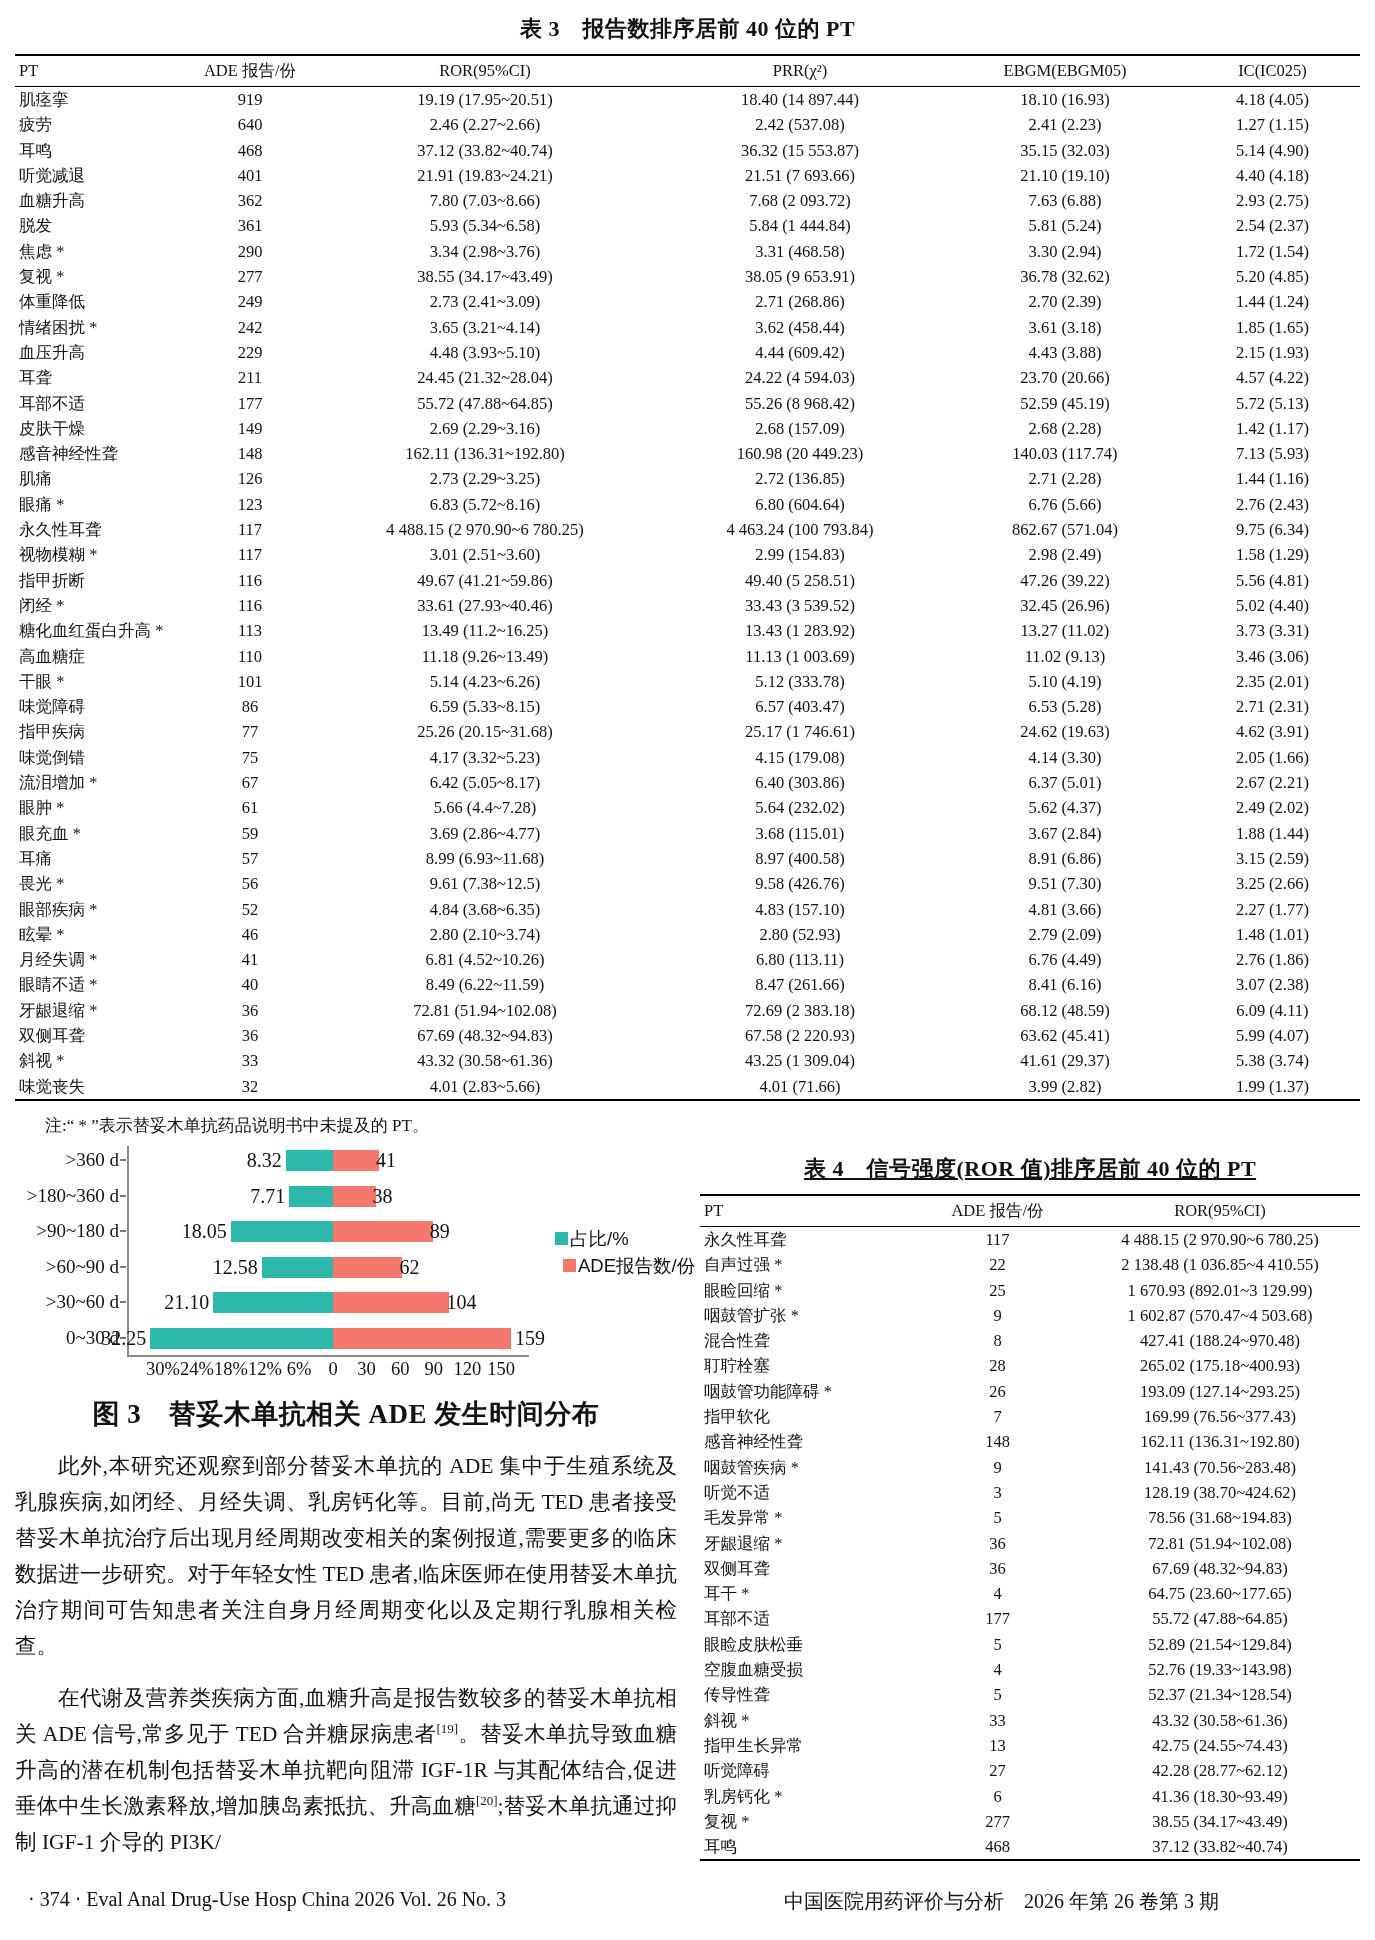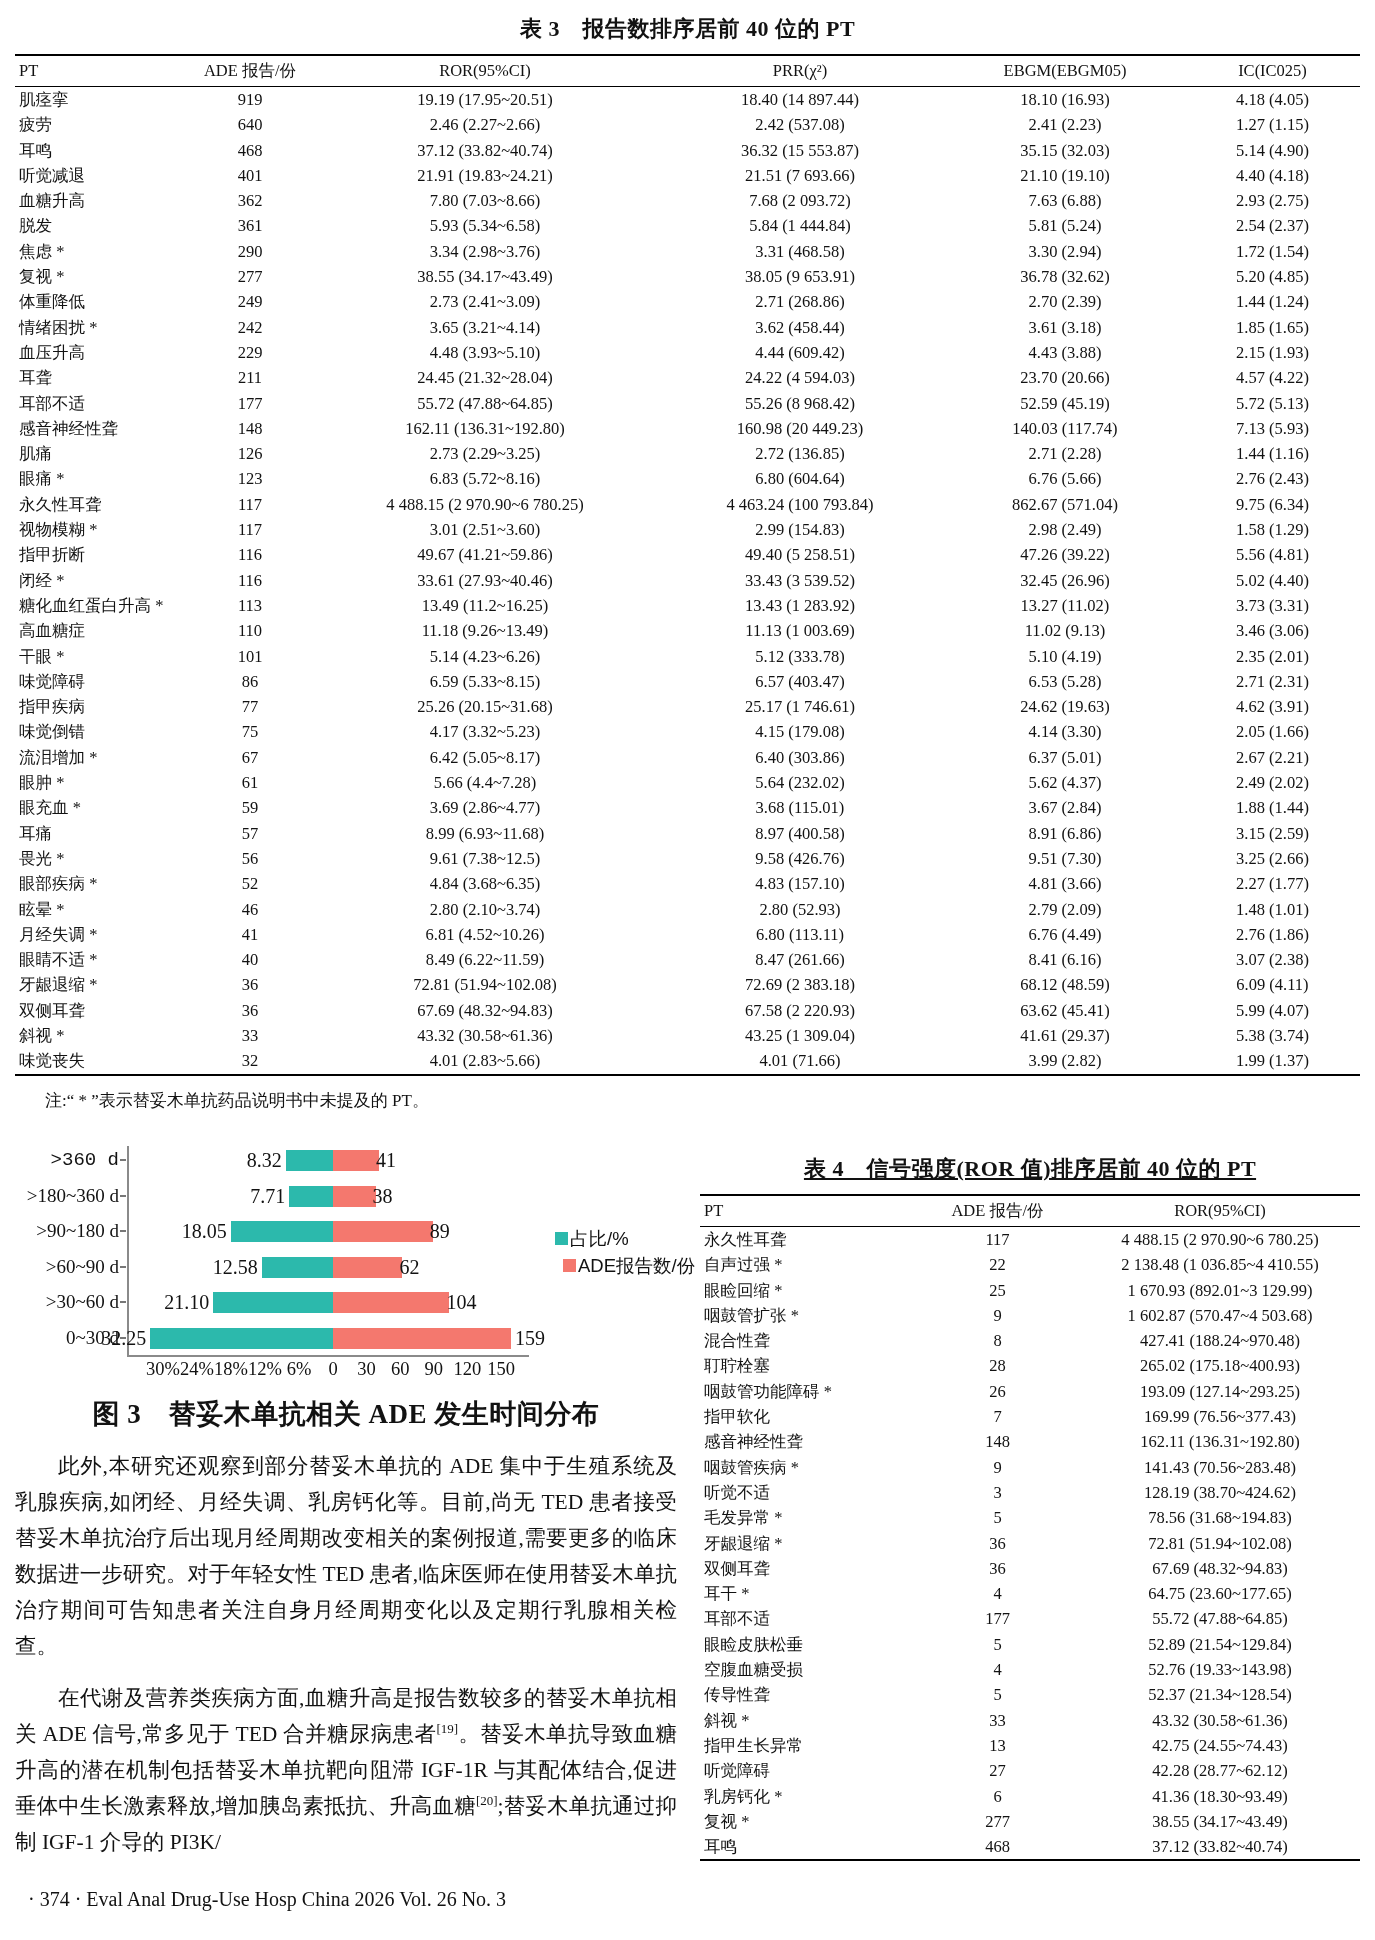--- a/index.html
+++ b/index.html
@@ -165,20 +165,28 @@
         </tr>
         <tr>
           <td class="cl">耳部不适</td>
           <td>177</td>
           <td>55.72 (47.88~64.85)</td>
           <td>55.26 (8 968.42)</td>
           <td>52.59 (45.19)</td>
           <td>5.72 (5.13)</td>
         </tr>
         <tr>
+          <td class="cl">皮肤干燥</td>
+          <td>149</td>
+          <td>2.69 (2.29~3.16)</td>
+          <td>2.68 (157.09)</td>
+          <td>2.68 (2.28)</td>
+          <td>1.42 (1.17)</td>
+        </tr>
+        <tr>
           <td class="cl">感音神经性聋</td>
           <td>148</td>
           <td>162.11 (136.31~192.80)</td>
           <td>160.98 (20 449.23)</td>
           <td>140.03 (117.74)</td>
           <td>7.13 (5.93)</td>
         </tr>
         <tr>
           <td class="cl">肌痛</td>
           <td>126</td>
@@ -381,21 +389,21 @@
         </tr>
       </tbody>
   </table>
   <div class="note">注:“ * ”表示替妥木单抗药品说明书中未提及的 PT。</div>
 </section>
 
 <section class="leftcol">
   <div class="chart">
     <div class="yaxis"></div>
     <div class="xaxis"></div>
-  <div class="cat" style="left: 0px; top: 8px; font-family: Liberation Mono, monospace;">&gt;360 d</div>
+  <div class="cat" style="left: 0px; top: 8px;">&gt;360 d</div>
       <div class="ytick" style="left: 105px; top: 19px;"></div>
       <div class="bar" style="left: 270.826px; top: 10px; width: 47.1744px; height: 21px; background: rgb(44, 185, 172);"></div>
       <div class="bar" style="left: 318px; top: 10px; width: 45.92px; height: 21px; background: rgb(244, 120, 110);"></div>
       <div class="vlab r" style="left: 198.826px; top: 8px;">8.32</div>
       <div class="vlab" style="left: 360.92px; top: 8px;">41</div>
       <div class="cat" style="left: 0px; top: 43.5px;">&gt;180~360 d</div>
       <div class="ytick" style="left: 105px; top: 54.5px;"></div>
       <div class="bar" style="left: 274.284px; top: 45.5px; width: 43.7157px; height: 21px; background: rgb(44, 185, 172);"></div>
       <div class="bar" style="left: 318px; top: 45.5px; width: 42.56px; height: 21px; background: rgb(244, 120, 110);"></div>
       <div class="vlab r" style="left: 202.284px; top: 43.5px;">7.71</div>
@@ -589,13 +597,14 @@
           <td class="cl">耳鸣</td>
           <td>468</td>
           <td>37.12 (33.82~40.74)</td>
         </tr>
       </tbody>
   </table>
 </section>
 
 <footer class="footer">
   <div class="fl">· 374 ·   Eval Anal Drug-Use Hosp China 2026 Vol. 26 No. 3</div>
+  <div class="fr">中国医院用药评价与分析　2026 年第 26 卷第 3 期</div>
 </footer>
 
 </body></html>

